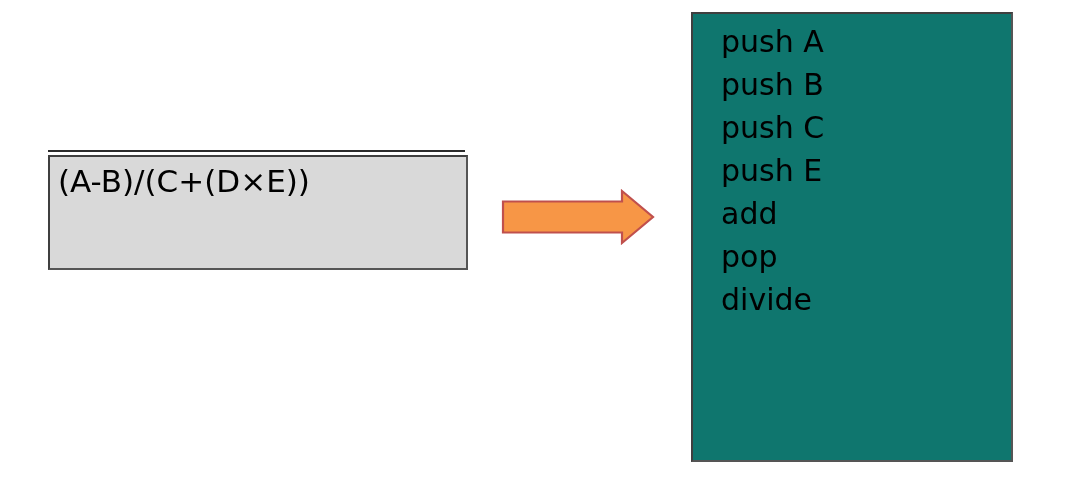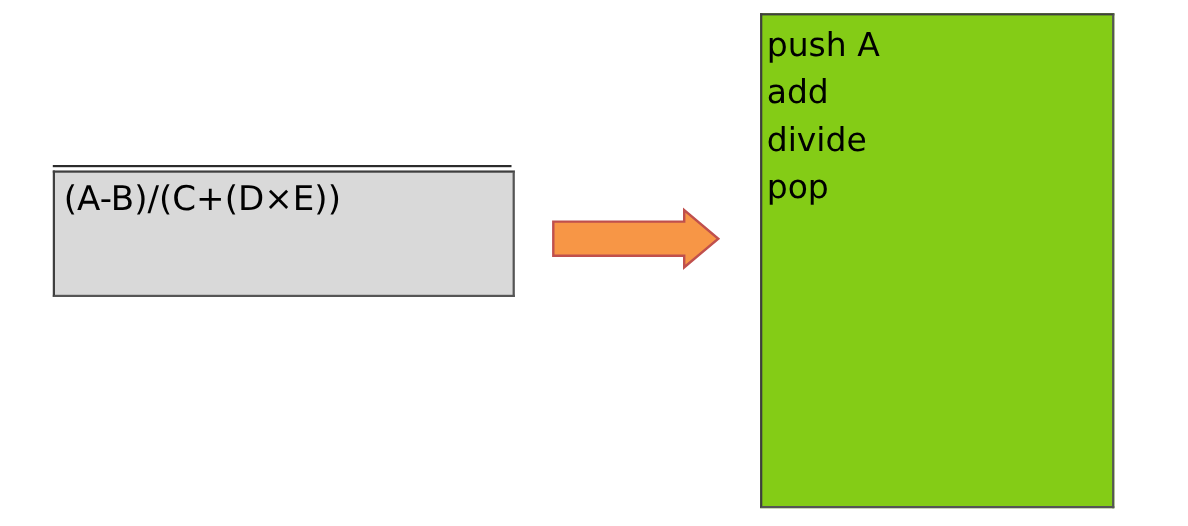--- a/index.html
+++ b/index.html
@@ -64,25 +64,25 @@
   }
 
   
   #instruction-panel {
     position: absolute;
     left: 691px;
     top: 12px;
     width: 322px;
     height: 450px;
     box-sizing: border-box;
-    background: #84cc16;
+    background: #0f766e;
     border: 2px solid #3f3f3f;
     border-right-color: #555555;
     border-bottom-color: #555555;
-    padding: 6px 0 0 4px;
+    padding: 6px 0 0 28px;
   }
   .instruction-line {
     color: #000000;
     font-size: 30px;
     line-height: 43px;
     height: 43px;
     white-space: pre;
     font-family: "DejaVu Sans", sans-serif;
   }
 </style>
@@ -96,18 +96,21 @@
   <div id="expression-panel">
     <div class="expr-line" id="expression-infix">(A-B)/(C+(D×E))</div>
   </div>
 
   <svg id="transform-arrow" viewBox="0 0 156 58">
     <polygon points="3,13.5 122,13.5 122,3 153,29 122,55 122,44.5 3,44.5" fill="#f79646" stroke="#c0504d" stroke-width="2.2" stroke-linejoin="miter"></polygon>
   </svg>
 
   <div id="instruction-panel">
     <div class="instruction-line">push A</div>
+    <div class="instruction-line">push B</div>
+    <div class="instruction-line">push C</div>
+    <div class="instruction-line">push E</div>
     <div class="instruction-line">add</div>
+    <div class="instruction-line">pop</div>
     <div class="instruction-line">divide</div>
-    <div class="instruction-line">pop</div>
   </div>
 
 </div>
 
 </body></html>

